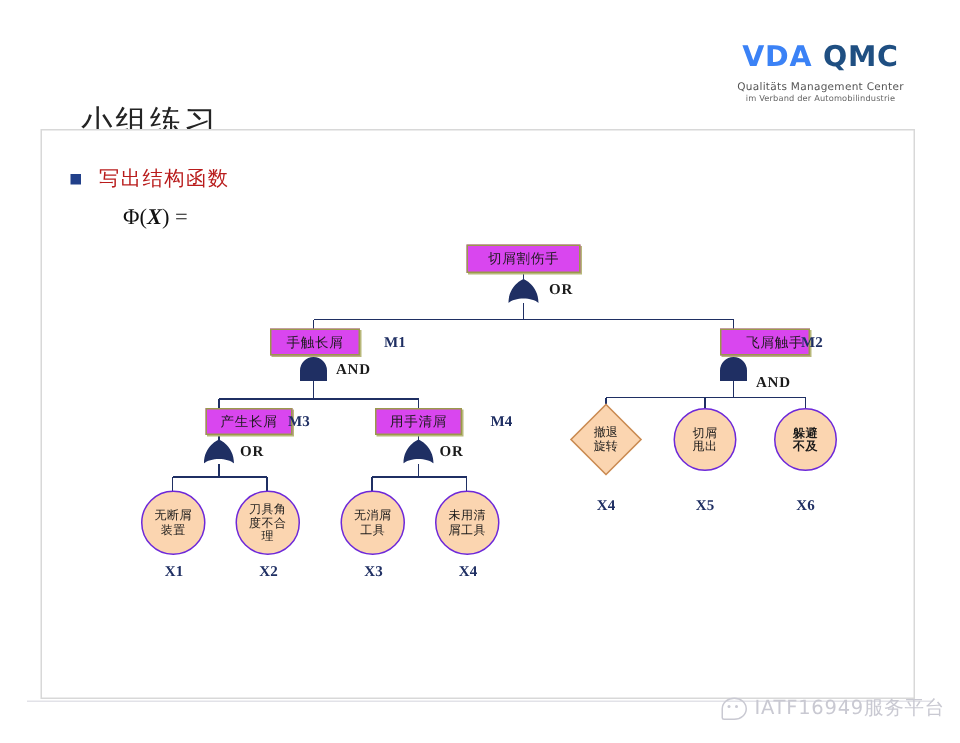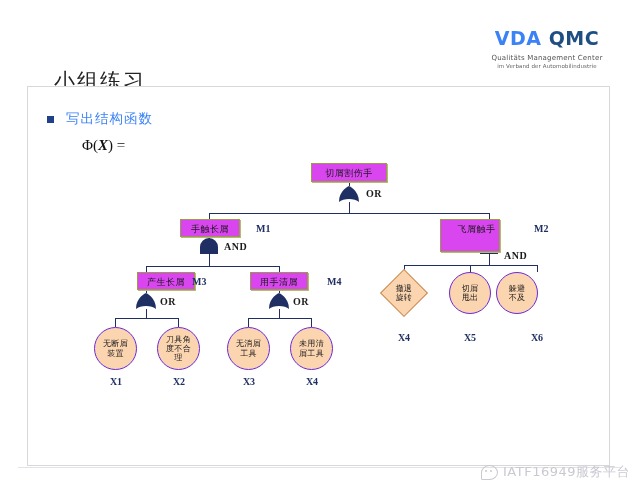--- a/index.html
+++ b/index.html
@@ -81,21 +81,21 @@
     gap: 12px;
   }
   #bullet-row .bullet-mark {
     width: 7px;
     height: 7px;
     background: #21408a;
     display: inline-block;
   }
   #bullet-row .bullet-text {
     font-size: 13.5px;
-    color: #3b82f6;
+    color: #b91c1c;
     letter-spacing: 1px;
   }
 
   #phi-formula {
     position: absolute;
     left: 82px;
     top: 137px;
     font-size: 15px;
     color: #111;
     font-family: "Liberation Serif", "DejaVu Serif", serif;
@@ -315,21 +315,21 @@
     <use href="#gate-or" x="267" y="293" width="24" height="16"></use>
   </svg>
 
   <div class="node-box" style="left:311px; top:163px; width:76px; height:19px; line-height:15px;">切屑割伤手</div>
   <div class="gate-label" style="left:366px; top:188px;">OR</div>
 
   <div class="node-box" style="left:180px; top:219px; width:60px; height:18px; line-height:14px;">手触长屑</div>
   <div class="m-label" style="left:256px; top:223px;">M1</div>
   <div class="gate-label" style="left:224px; top:241px;">AND</div>
 
-  <div class="node-box" style="left:440px; top:219px; width:60px; height:33px; line-height:14px;padding-left:16px;">飞屑触手</div>
+  <div class="node-box" style="left:480px; top:219px; width:60px; height:18px; line-height:14px;padding-left:16px;">飞屑触手</div>
   <div class="m-label" style="left:534px; top:223px;">M2</div>
   <div class="gate-label" style="left:504px; top:250px;">AND</div>
 
   <div class="node-box" style="left:117px; top:272px; width:58px; height:18px; line-height:14px;margin-left:20px;">产生长屑</div>
   <div class="m-label" style="left:192px; top:276px;">M3</div>
   <div class="gate-label" style="left:160px; top:296px;">OR</div>
 
   <div class="node-box" style="left:250px; top:272px; width:58px; height:18px; line-height:14px;">用手清屑</div>
   <div class="m-label" style="left:327px; top:276px;">M4</div>
   <div class="gate-label" style="left:293px; top:296px;">OR</div>
@@ -376,21 +376,21 @@
   <div class="x-label" style="left:387px; top:332px; width:34px;">X4</div>
 
   <div class="node-circle" style="left:449px; top:272px; width:42px; height:42px;">
     <span>
       <span>切屑</span><br>
       <span>甩出</span>
     </span>
   </div>
   <div class="x-label" style="left:453px; top:332px; width:34px;">X5</div>
 
-  <div class="node-circle" style="left:496px; top:272px; width:42px; height:42px;">
+  <div class="node-circle" style="left:516px; top:272px; width:42px; height:42px;font-weight:bold;">
     <span>
       <span>躲避</span><br>
       <span>不及</span>
     </span>
   </div>
   <div class="x-label" style="left:520px; top:332px; width:34px;">X6</div>
 
 </div>
 
 <div id="footer-rule"></div>

